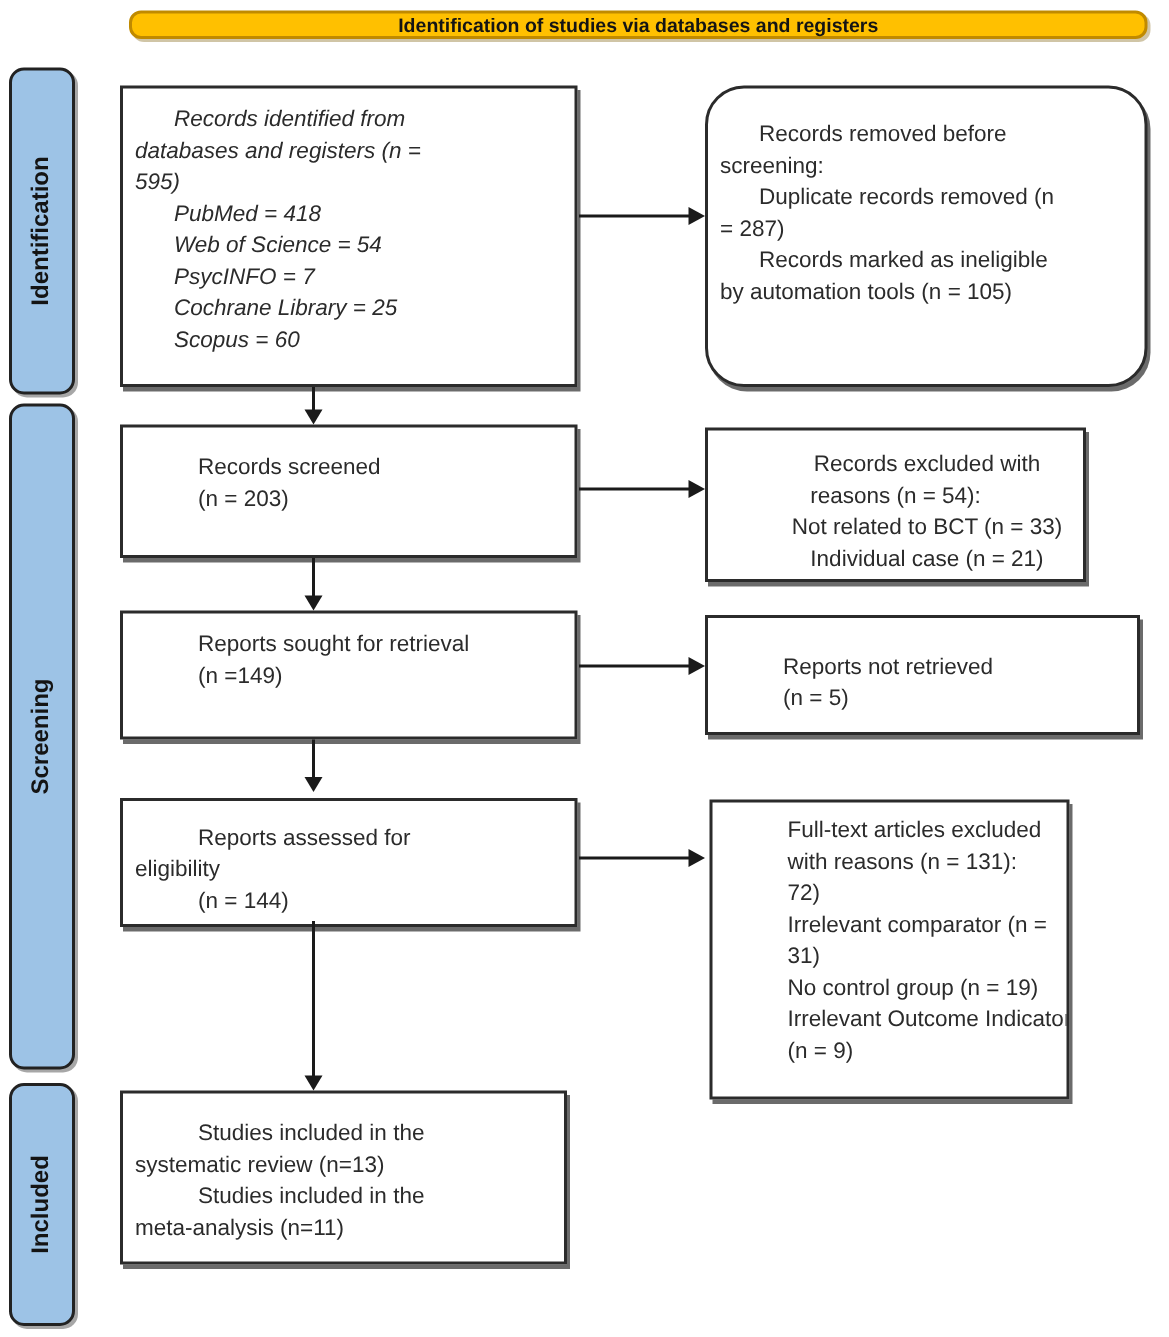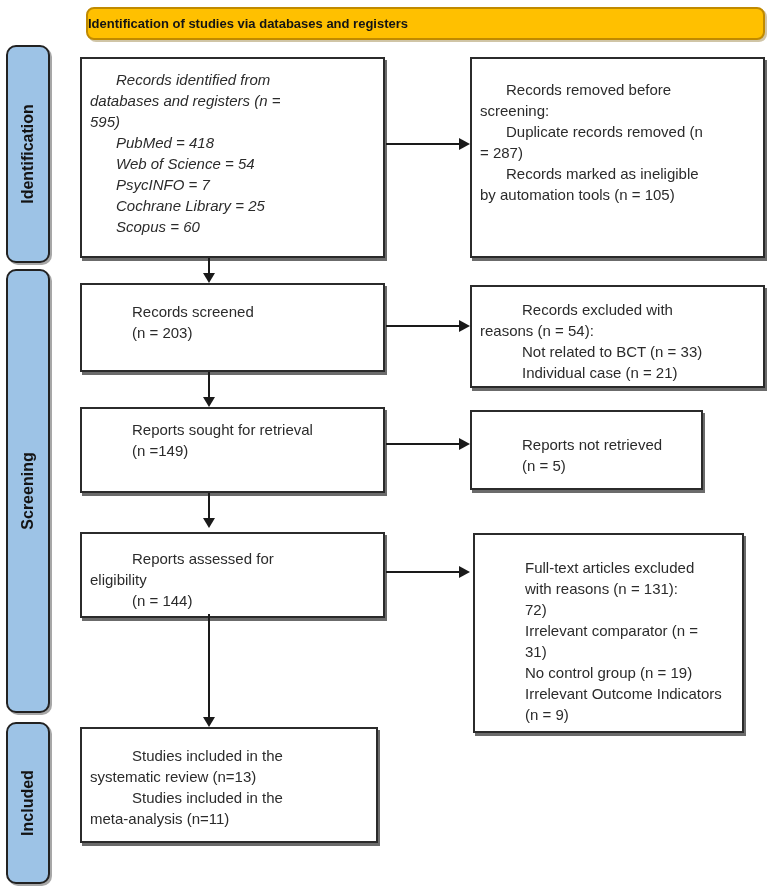--- a/index.html
+++ b/index.html
@@ -10,25 +10,25 @@
     --box-border:#2B2B2B;
     --arrow:#1A1A1A;
     --text:#2B2B2B;
   }
   *{margin:0;padding:0;box-sizing:border-box;}
   body{background:#ffffff;font-family:"Liberation Sans", sans-serif;}
   .canvas{position:relative;width:779px;height:891px;background:#ffffff;overflow:hidden;}
 
   
   .banner{
-    position:absolute;left:86px;top:7px;width:679px;height:33px;
+    position:absolute;left:86px;top:7px;width:679px;height:19px;
     background:var(--banner-fill);
     border:2px solid var(--banner-border);
     border-radius:8px;
-    display:flex;align-items:center;justify-content:flex-start;
+    display:flex;align-items:center;justify-content:center;
     box-shadow:2px 2px 0 rgba(120,90,0,0.35);
   }
   .banner span{font-size:13px;font-weight:bold;color:#141414;}
 
   
   .stage{
     position:absolute;left:6px;width:44px;
     background:var(--stage-fill);
     border:2px solid var(--stage-border);
     border-radius:10px;
@@ -56,24 +56,24 @@
   .ln{white-space:nowrap;}
   .ln.i0{padding-left:0;}
   .ln.i1{padding-left:26px;}
   .ln.i2{padding-left:42px;}
 
   #b1{left:80px;top:57px;width:305px;height:201px;font-style:italic;}
   #b2{left:80px;top:283px;width:305px;height:89px;padding-top:16px;}
   #b3{left:80px;top:407px;width:305px;height:86px;}
   #b4{left:80px;top:532px;width:305px;height:86px;padding-top:14px;}
   #b5{left:80px;top:727px;width:298px;height:116px;padding-top:16px;}
-  #r1{left:470px;top:57px;width:295px;height:201px;padding-top:20px;}
-  #r2{left:470px;top:285px;width:295px;height:103px;padding-top:12px;}
-  #r3{left:470px;top:410px;width:233px;height:80px;padding-top:22px;}
-  #r4{left:473px;top:533px;width:271px;height:200px;padding-top:22px;}
+  #r1{left:470px;top:57px;width:295px;height:201px;padding-top:20px;border-radius:26px;}
+  #r2{left:470px;top:285px;width:254px;height:103px;padding-top:12px;text-align:center;}
+  #r3{left:470px;top:410px;width:290px;height:80px;padding-top:22px;}
+  #r4{left:473px;top:533px;width:240px;height:200px;padding-top:8px;}
 
   
   .vshaft{position:absolute;left:208px;width:2px;background:var(--arrow);}
   .head-down{
     position:absolute;left:203px;width:0;height:0;
     border-left:6px solid transparent;border-right:6px solid transparent;
     border-top:10px solid var(--arrow);
   }
   .hshaft{position:absolute;height:2px;left:386px;width:74px;background:var(--arrow);}
   .head-right{

